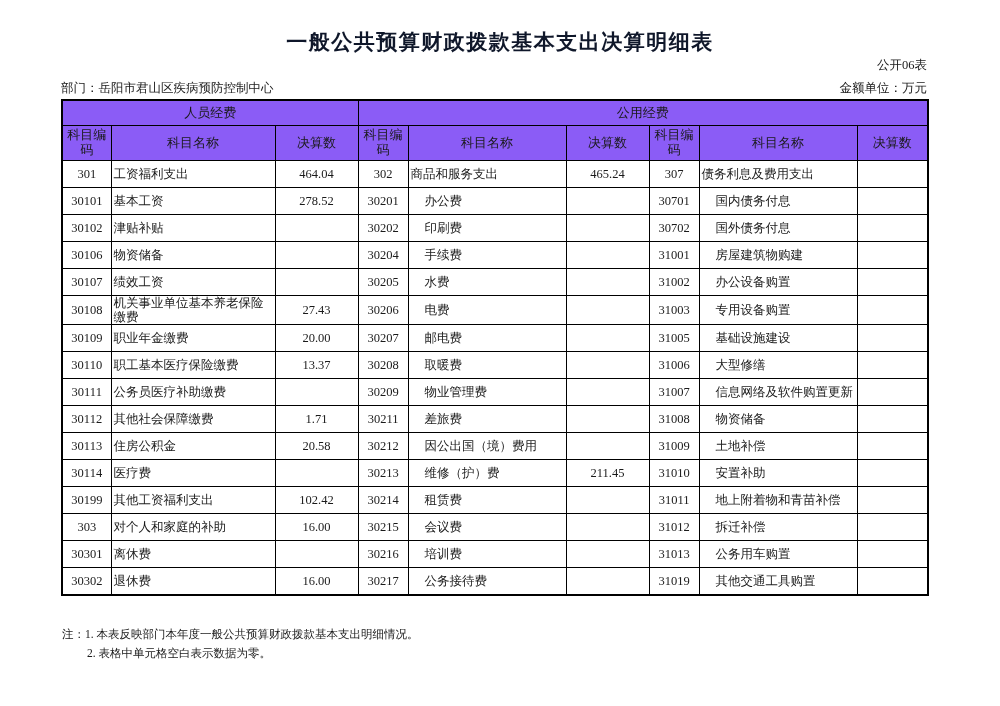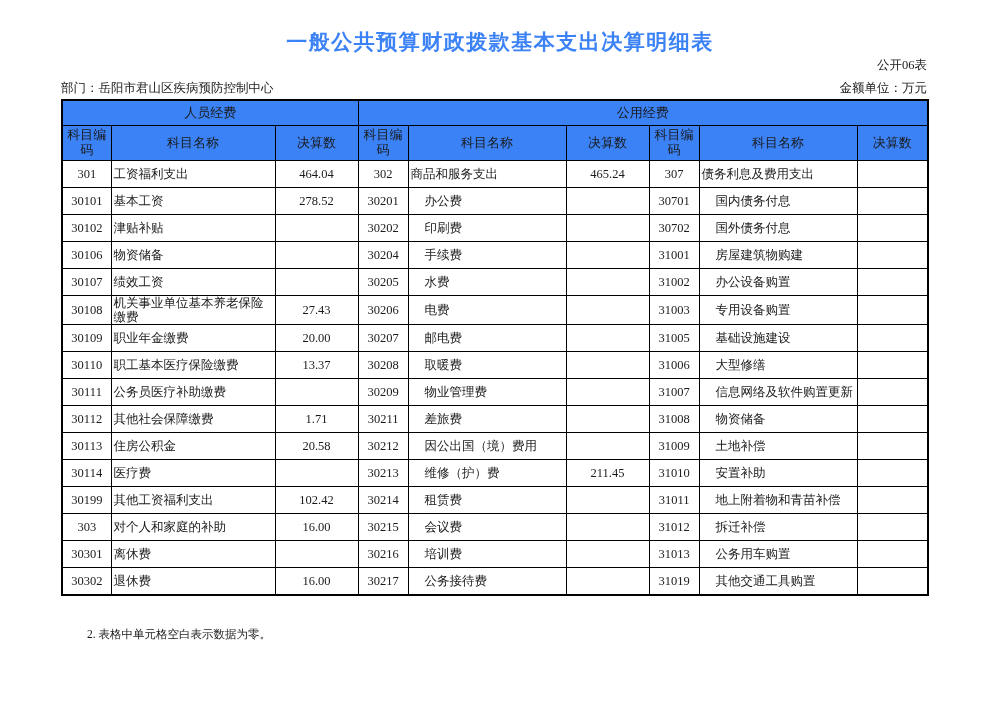--- a/index.html
+++ b/index.html
@@ -7,21 +7,21 @@
     width:1000px; height:706px;
     font-family:"Liberation Serif", "DejaVu Serif", serif;
     color:#1a1a1a;
   }
   .page { position:relative; width:1000px; height:706px; overflow:hidden; background:#fff; }
 
   .title {
     position:absolute; top:28px; left:0; width:100%;
     margin:0; text-align:center;
     font-size:21px; font-weight:700; letter-spacing:1.5px;
-    color:#3b82f6;
+    color:#0f172a;
   }
   .table-code {
     position:absolute; top:57px; right:73px;
     font-size:12.5px;
   }
   .meta-row {
     position:absolute; top:80px; left:61px; width:866px;
     display:flex; justify-content:space-between;
     font-size:12.5px;
     gap:6px;
@@ -32,21 +32,21 @@
     width:866px; table-layout:fixed;
     border-collapse:collapse;
     border:2px solid #000;
   }
   table.budget th, table.budget td {
     border:1px solid #000;
     overflow:hidden;
     white-space:normal;
   }
   table.budget thead th {
-    background:#3b82f6;
+    background:#8b5cf6;
     font-weight:normal;
     font-size:13px;
     line-height:1.15;
     padding:0 2px;
   }
   th.group-th { height:24px; }
   th.col-th  { height:34px;margin-top:8px; }
   table.budget tbody td {
     height:26px;
     font-size:12.5px;
@@ -282,16 +282,17 @@
           <td class="name indent">公务接待费</td>
           <td class="value"></td>
           <td class="code">31019</td>
           <td class="name indent">其他交通工具购置</td>
           <td class="value"></td>
         </tr>
       </tbody>
   </table>
 
   <div class="notes">
+    <div class="note">注：1. 本表反映部门本年度一般公共预算财政拨款基本支出明细情况。</div>
     <div class="note note-2">2. 表格中单元格空白表示数据为零。</div>
   </div>
 
 </div>
 
 </body></html>

